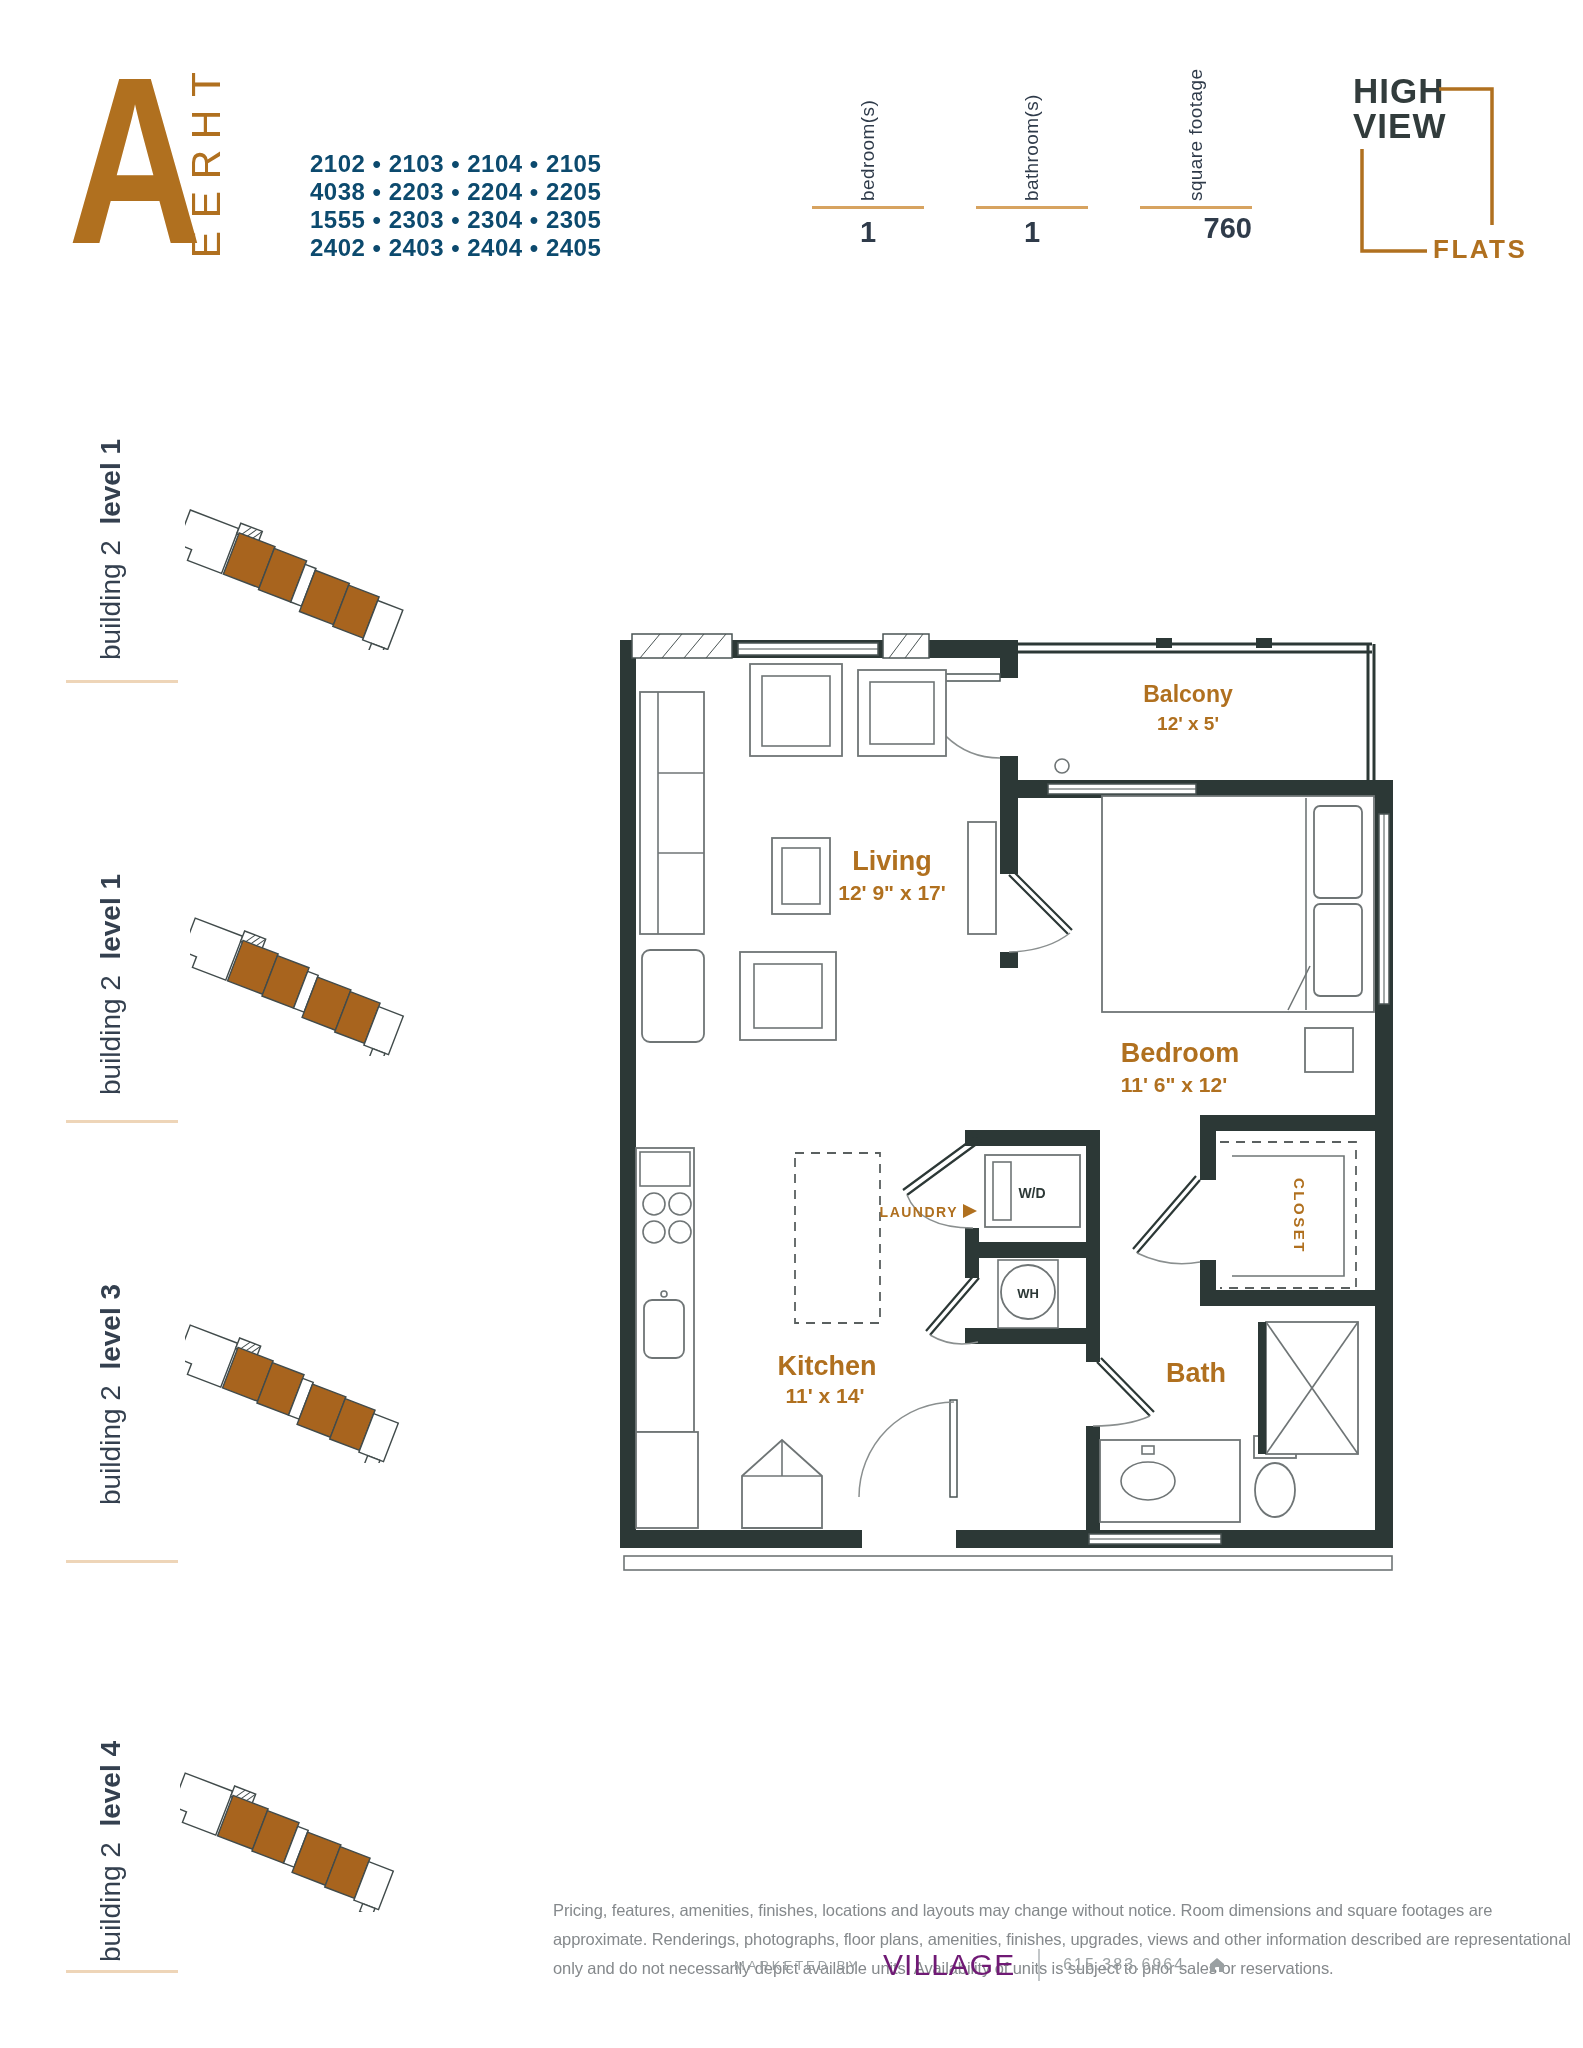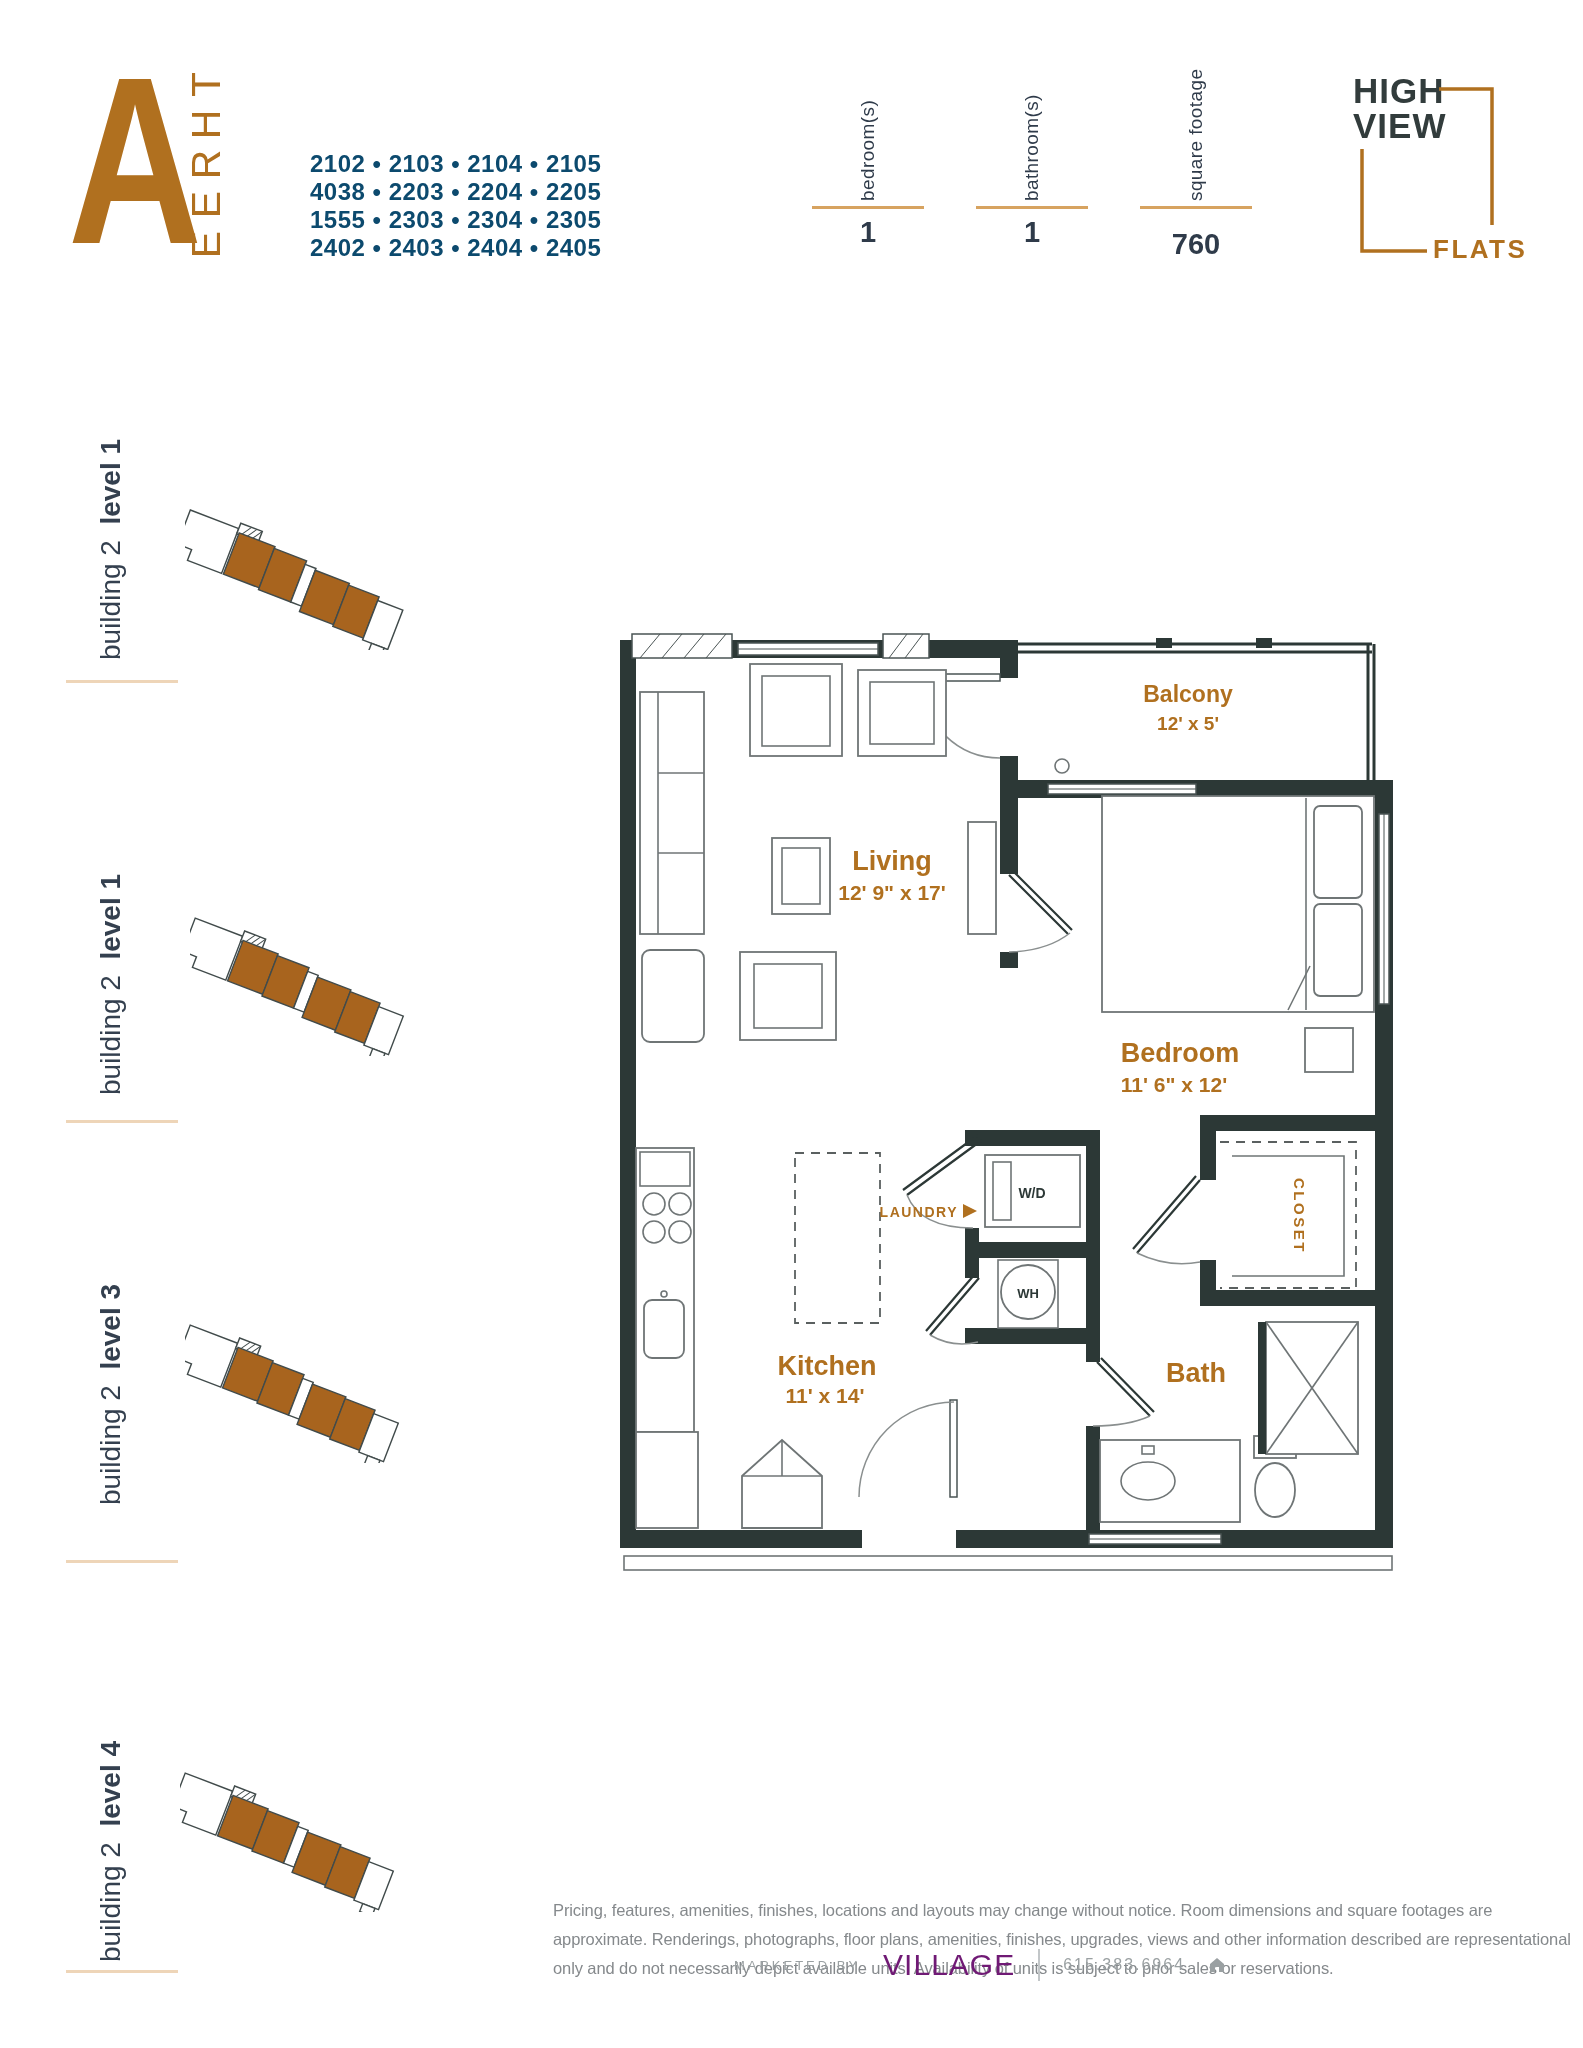--- a/index.html
+++ b/index.html
@@ -74,21 +74,21 @@
 <div class="abs stat-label" style="left:798px;top:120px;">bedroom(s)</div>
 <div class="abs stat-line" style="left:812px;top:206px;"></div>
 <div class="abs stat-value" style="left:812px;top:216px;">1</div>
 
 <div class="abs stat-label" style="left:962px;top:120px;">bathroom(s)</div>
 <div class="abs stat-line" style="left:976px;top:206px;"></div>
 <div class="abs stat-value" style="left:976px;top:216px;">1</div>
 
 <div class="abs stat-label" style="left:1126px;top:120px;">square footage</div>
 <div class="abs stat-line" style="left:1140px;top:206px;"></div>
-<div class="abs stat-value" style="left:1140px;top:228px;">760</div>
+<div class="abs stat-value" style="left:1140px;top:212px;text-align:right;">760</div>
 
 <svg class="abs" style="left:1335px;top:45px;" width="240" height="220" viewBox="0 0 240 220">
   <text x="18" y="58" font-size="35" font-weight="700" fill="#323c3c" letter-spacing="1">HIGH</text>
   <text x="18" y="93" font-size="35" font-weight="700" fill="#323c3c" letter-spacing="1">VIEW</text>
   <path d="M 104 44 H 157 V 180" stroke="#b0701f" stroke-width="3.5" fill="none"></path>
   <path d="M 27 104 V 206 H 92" stroke="#b0701f" stroke-width="3.5" fill="none"></path>
   <text x="98" y="213" font-size="26" font-weight="700" fill="#b0701f" letter-spacing="2.5">FLATS</text>
 </svg>
 
 <svg width="0" height="0" style="position:absolute;">

